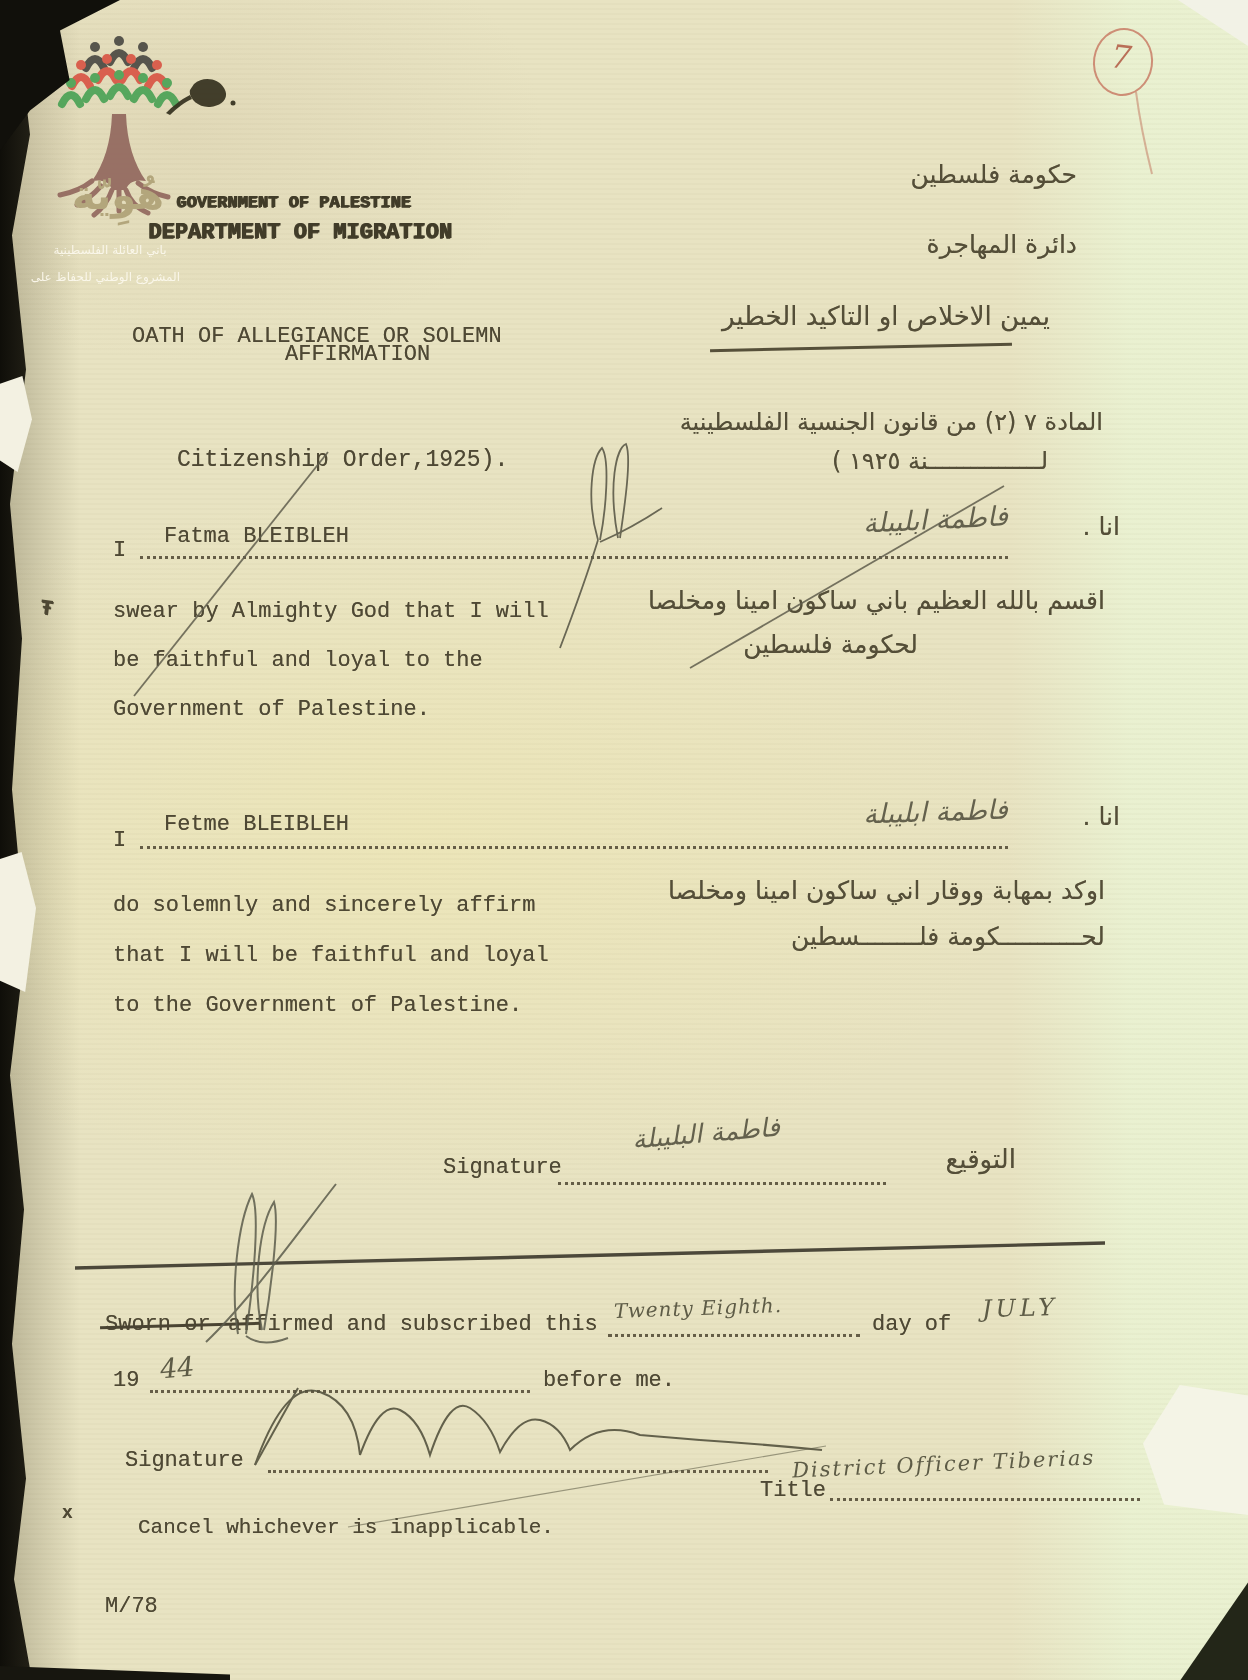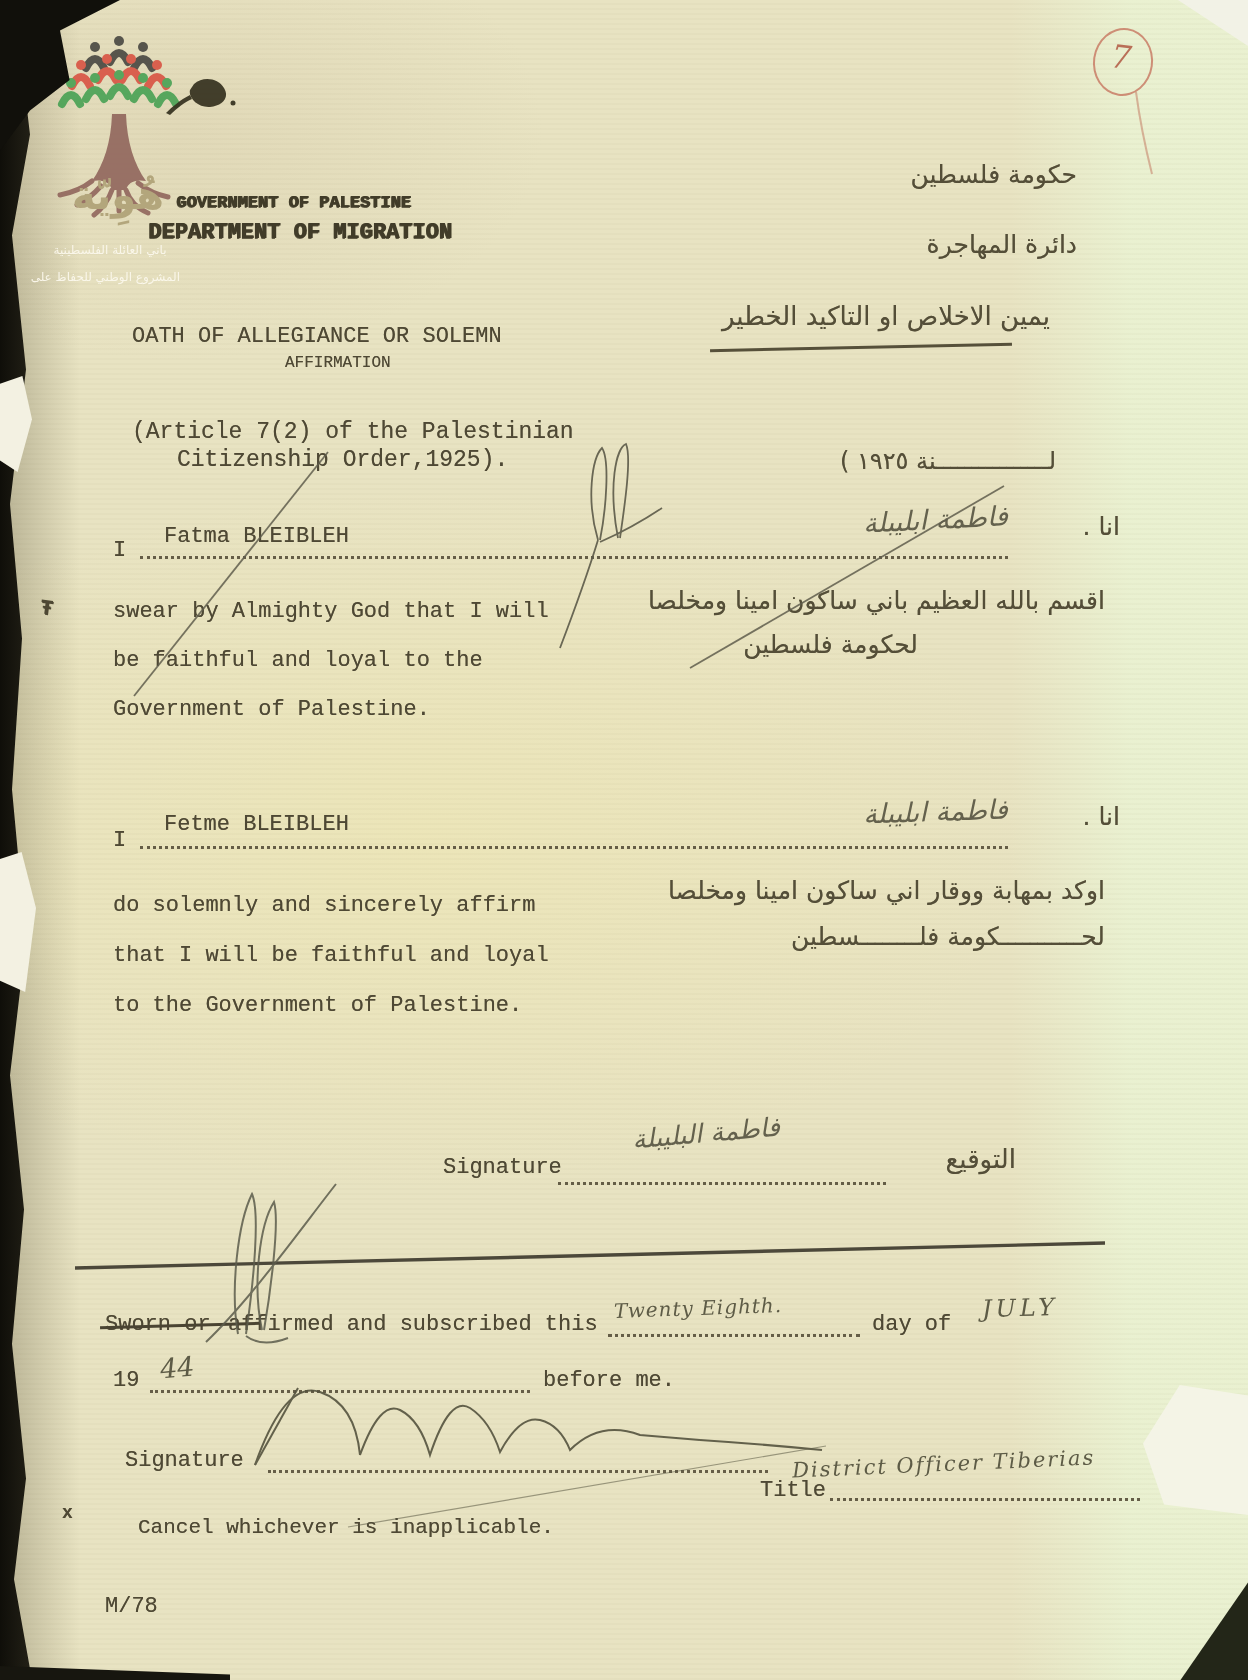--- a/index.html
+++ b/index.html
@@ -94,27 +94,27 @@
               color:rgba(251,248,236,0.95); text-shadow:none;margin-top:44px;">المشروع الوطني للحفاظ على</div>
   <div class="abs wm ar" style="left:40px; top:243px; width:140px; text-align:center; font-size:12px;
               color:rgba(251,248,236,0.95); text-shadow:none;">باني العائلة الفلسطينية</div>
 
   <div class="abs tw tw-b" style="left:176px; top:193px; font-size:17px;">GOVERNMENT OF PALESTINE</div>
   <div class="abs tw tw-b" style="left:148px; top:220px; font-size:22px;">DEPARTMENT OF MIGRATION</div>
   <div class="abs ar" style="right:171px; top:160px; font-size:25px;">حكومة فلسطين</div>
   <div class="abs ar" style="right:171px; top:194px; font-size:25px;margin-top:36px;">دائرة المهاجرة</div>
 
   <div class="abs tw" style="left:132px; top:324px; font-size:22px;">OATH OF ALLEGIANCE OR SOLEMN</div>
-  <div class="abs tw" style="left:285px; top:354px; font-size:16px;">AFFIRMATION</div>
+  <div class="abs tw" style="left:285px; top:342px; font-size:22px;">AFFIRMATION</div>
   <div class="abs ar" style="right:198px; top:301px; font-size:26px;">يمين الاخلاص او التاكيد الخطير</div>
   <div class="abs rule-ar" style="left:710px; top:346px; width:302px; transform:rotate(-1.2deg);"></div>
 
-  <div class="abs tw" style="left:132px; top:419px; font-size:23px;">(Article 7(2) of the Palestinian</div>
   <div class="abs tw" style="left:177px; top:447px; font-size:23px;">Citizenship Order,1925).</div>
-  <div class="abs ar" style="right:192px; top:447px; font-size:24px;">لــــــــــــــــنة ١٩٢٥ )</div>
+  <div class="abs ar" style="right:145px; top:408px; font-size:24px;">المادة ٧ (٢) من قانون الجنسية الفلسطينية</div>
+  <div class="abs ar" style="right:200px; top:447px; font-size:24px;">لــــــــــــــــنة ١٩٢٥ )</div>
 
   <div class="abs tw" style="left:113px; top:538px; font-size:22px;">I</div>
   <div class="abs tw" style="left:164px; top:524px; font-size:22px;">Fatma BLEIBLEH</div>
   <div class="abs dots" style="left:140px; top:554px; width:868px;"></div>
   <div class="abs hw-ar" style="right:240px; top:504px; font-size:27px; transform:rotate(-3deg);">فاطمة ابليبلة</div>
   <div class="abs ar" style="right:128px; top:512px; font-size:25px;">انا .</div>
   <div class="abs tw" style="left:113px; top:599px; font-size:22px;">swear by Almighty God that I will</div>
   <div class="abs ar" style="right:143px; top:586px; font-size:25px;">اقسم بالله العظيم باني ساكون امينا ومخلصا</div>
   <div class="abs tw" style="left:113px; top:648px; font-size:22px;">be faithful and loyal to the</div>
   <div class="abs ar" style="right:330px; top:630px; font-size:25px;">لحكومة فلسطين</div>

